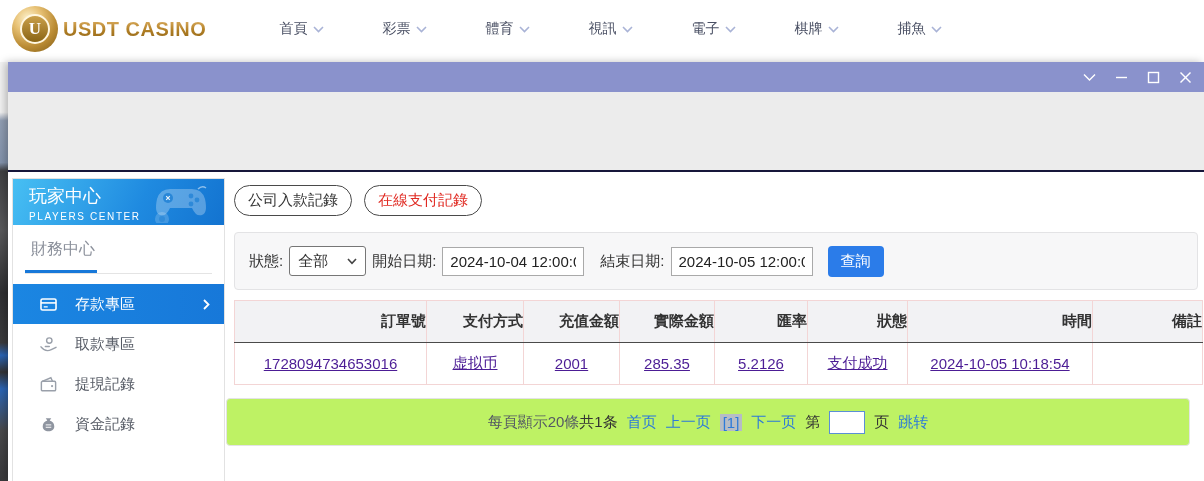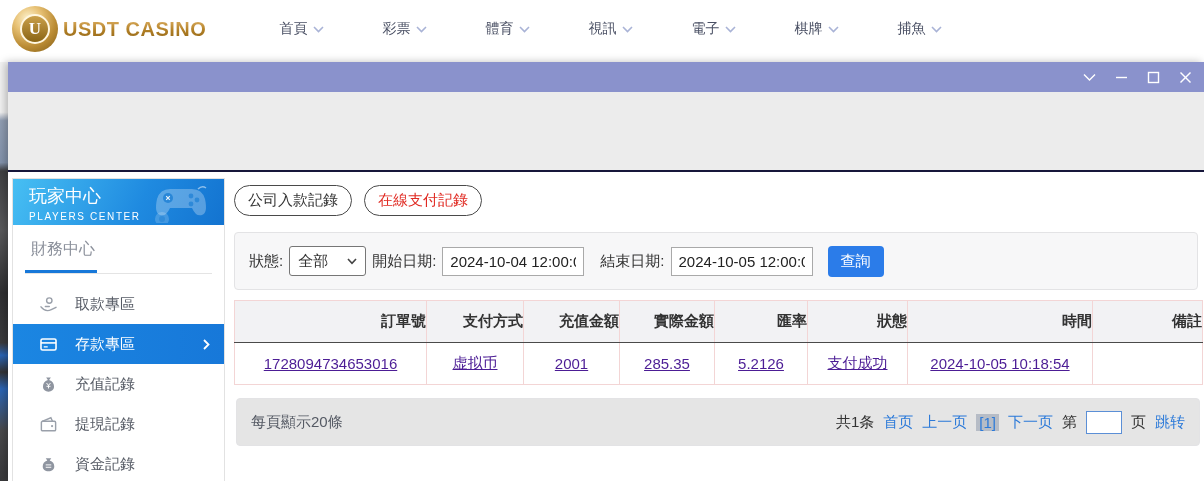--- a/index.html
+++ b/index.html
@@ -75,23 +75,23 @@
 
   .table-wrap { position:absolute; left:226px; top:128px; width:968px; }
   table { width:100%; border-collapse:collapse; table-layout:fixed; font-size:15px; }
   th { height:42px; background:#f2f2f4; color:#333; font-weight:bold; text-align:right;
     border-left:1px solid #f3d5d5; border-top:1px solid #f3d5d5; border-bottom:1px solid #4a4a4a; }
   th:last-child { border-right:1px solid #f3d5d5; }
   td { height:42px; background:#fff; color:#4c1d95; text-align:center;
     border-left:1px solid #f3d5d5; border-bottom:1px solid #f3d5d5;text-decoration:underline; }
   td:last-child { border-right:1px solid #f3d5d5; }
 
-  .pagination-panel { position:absolute; left:228px; top:226px; width:964px; height:48px;
-    background:#e5e5e5; border:1px solid #e3e3e5; border-radius:4px;
-    display:flex; align-items:center; justify-content:space-between; padding:0 14px; font-size:15px; }
+  .pagination-panel { position:absolute; left:218px; top:226px; width:964px; height:48px;
+    background:#bef264; border:1px solid #e3e3e5; border-radius:4px;
+    display:flex; align-items:center; justify-content:center; padding:0 14px; font-size:15px; }
   .pg-left { color:#555a64; }
   .pg-right { display:flex; align-items:center; gap:9px; color:#333; }
   .pg-link { color:#2c7ad9; cursor:pointer; }
   .pg-current { color:#2c7ad9; background:#b6bcc6; padding:0 3px; cursor:default; }
   .pg-input { width:36px; height:23px; border:1px solid #5b8fd6; background:#fff; font-size:14px;
     text-align:center; font-family:inherit; }
 </style>
 </head>
 <body>
 
@@ -193,48 +193,41 @@
           <circle cx="30" cy="36" r="3" fill="#1d7fd4" opacity="0.5"></circle>
         </svg>
       </div>
 
       <div class="side-section">財務中心</div>
       <div class="side-underline">
           <div class="bar"></div>
         </div>
 
       <div class="side-menu">
+        <div class="side-item active">
+          <svg width="19" height="19" viewBox="0 0 24 24">
+            <rect x="2.5" y="5" width="19" height="14" rx="2" fill="none" stroke="#fff" stroke-width="2"></rect>
+            <line x1="2.5" y1="10" x2="21.5" y2="10" stroke="#fff" stroke-width="2"></line>
+            <line x1="6" y1="15" x2="11" y2="15" stroke="#fff" stroke-width="1.6"></line>
+          </svg>
+          <span>存款專區</span>
+          <svg class="chev" width="7" height="11" viewBox="0 0 7 11">
+              <polyline points="1,1 5.5,5.5 1,10" fill="none" stroke="#fff" stroke-width="1.8"></polyline>
+            </svg>
+        </div>
+
         <div class="side-item">
           <svg width="19" height="19" viewBox="0 0 24 24">
             <circle cx="13" cy="7" r="3.4" fill="none" stroke="#9aa0aa" stroke-width="1.8"></circle>
             <path d="M2.5 15 c4 5 9 5.5 13 3.5 l6 -3" fill="none" stroke="#9aa0aa" stroke-width="1.8" stroke-linecap="round"></path>
             <path d="M8 14.5 h5" stroke="#9aa0aa" stroke-width="1.8" stroke-linecap="round"></path>
           </svg>
           <span>取款專區</span>
         </div>
 
-        <div class="side-item active">
-          <svg width="19" height="19" viewBox="0 0 24 24">
-            <rect x="2.5" y="5" width="19" height="14" rx="2" fill="none" stroke="#fff" stroke-width="2"></rect>
-            <line x1="2.5" y1="10" x2="21.5" y2="10" stroke="#fff" stroke-width="2"></line>
-            <line x1="6" y1="15" x2="11" y2="15" stroke="#fff" stroke-width="1.6"></line>
-          </svg>
-          <span>存款專區</span>
-          <svg class="chev" width="7" height="11" viewBox="0 0 7 11">
-              <polyline points="1,1 5.5,5.5 1,10" fill="none" stroke="#fff" stroke-width="1.8"></polyline>
-            </svg>
-        </div>
-
-        <div class="side-item">
-          <svg width="19" height="19" viewBox="0 0 24 24">
-            <path d="M9 3 h6 l-2.2 3.2 c4.2 1.2 6.2 4.8 6.2 8.3 c0 4 -3.2 6.5 -7 6.5 c-3.8 0 -7 -2.5 -7 -6.5 c0 -3.5 2 -7.1 6.2 -8.3 z" fill="#8f95a0"></path>
-            <path d="M9.8 10.5 l2.2 2.6 l2.2 -2.6 M12 13.1 v3.4 M10 14.3 h4" stroke="#fff" stroke-width="1.2" fill="none" stroke-linecap="round"></path>
-          </svg>
-          <span>充值記錄</span>
-        </div>
 
         <div class="side-item">
           <svg width="19" height="19" viewBox="0 0 24 24">
             <path d="M4 8 L15 3.5 L17 8" fill="none" stroke="#9aa0aa" stroke-width="1.8"></path>
             <rect x="3" y="8" width="18" height="12" rx="1.5" fill="none" stroke="#9aa0aa" stroke-width="1.8"></rect>
             <circle cx="16.5" cy="14" r="1.4" fill="#9aa0aa"></circle>
           </svg>
           <span>提現記錄</span>
         </div>
 

